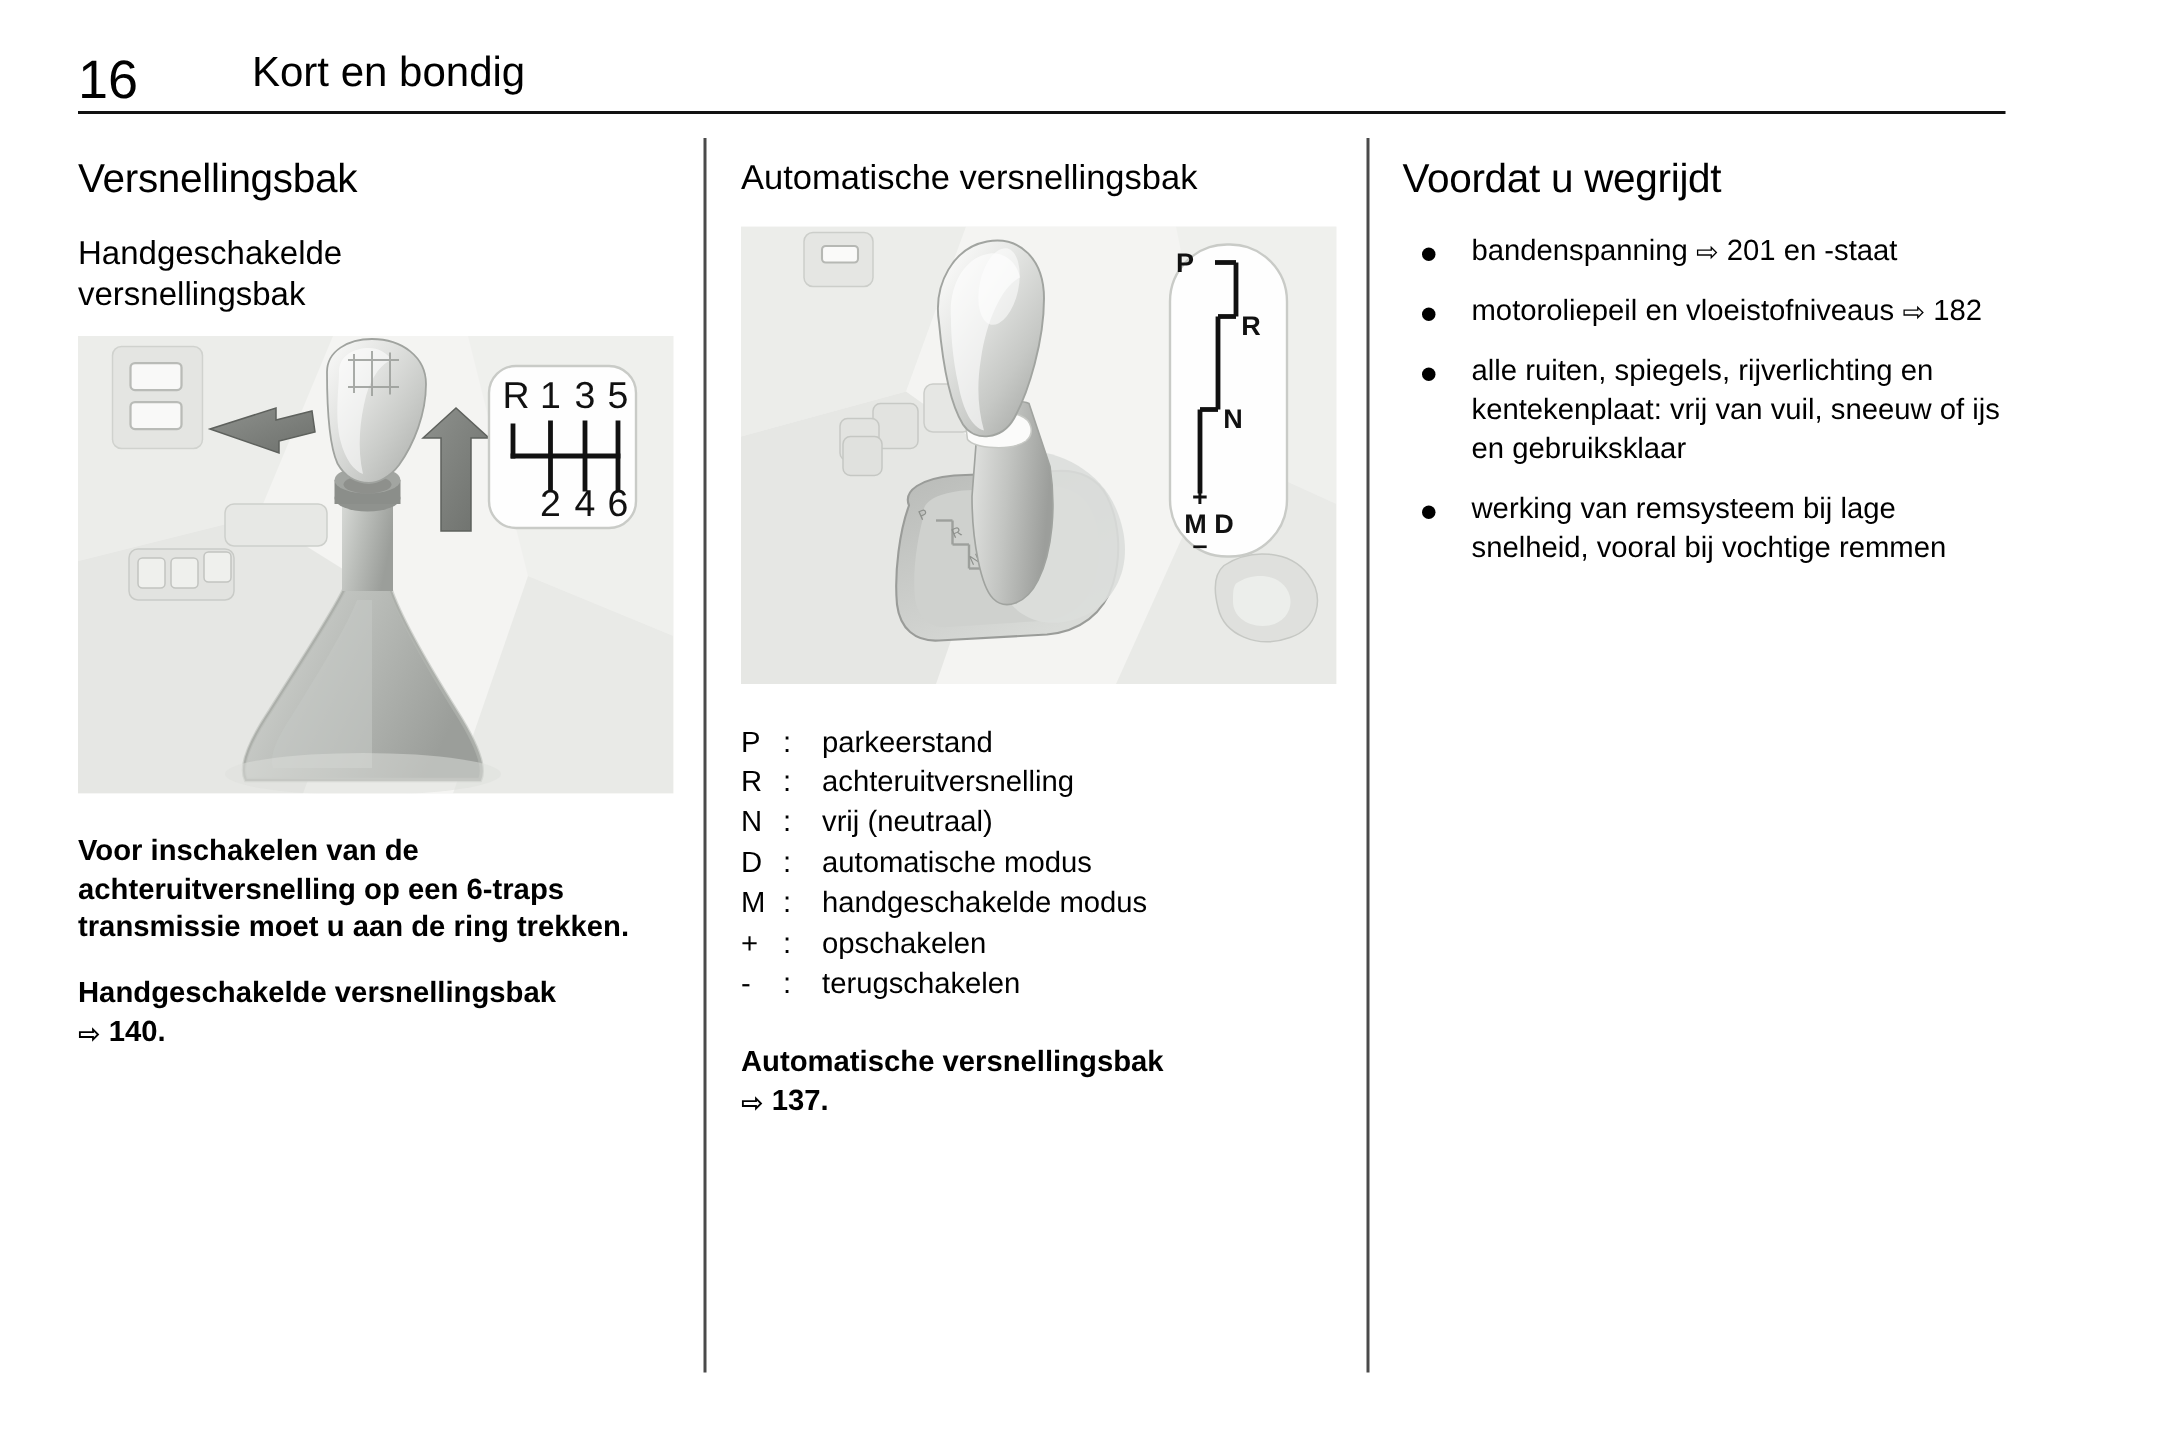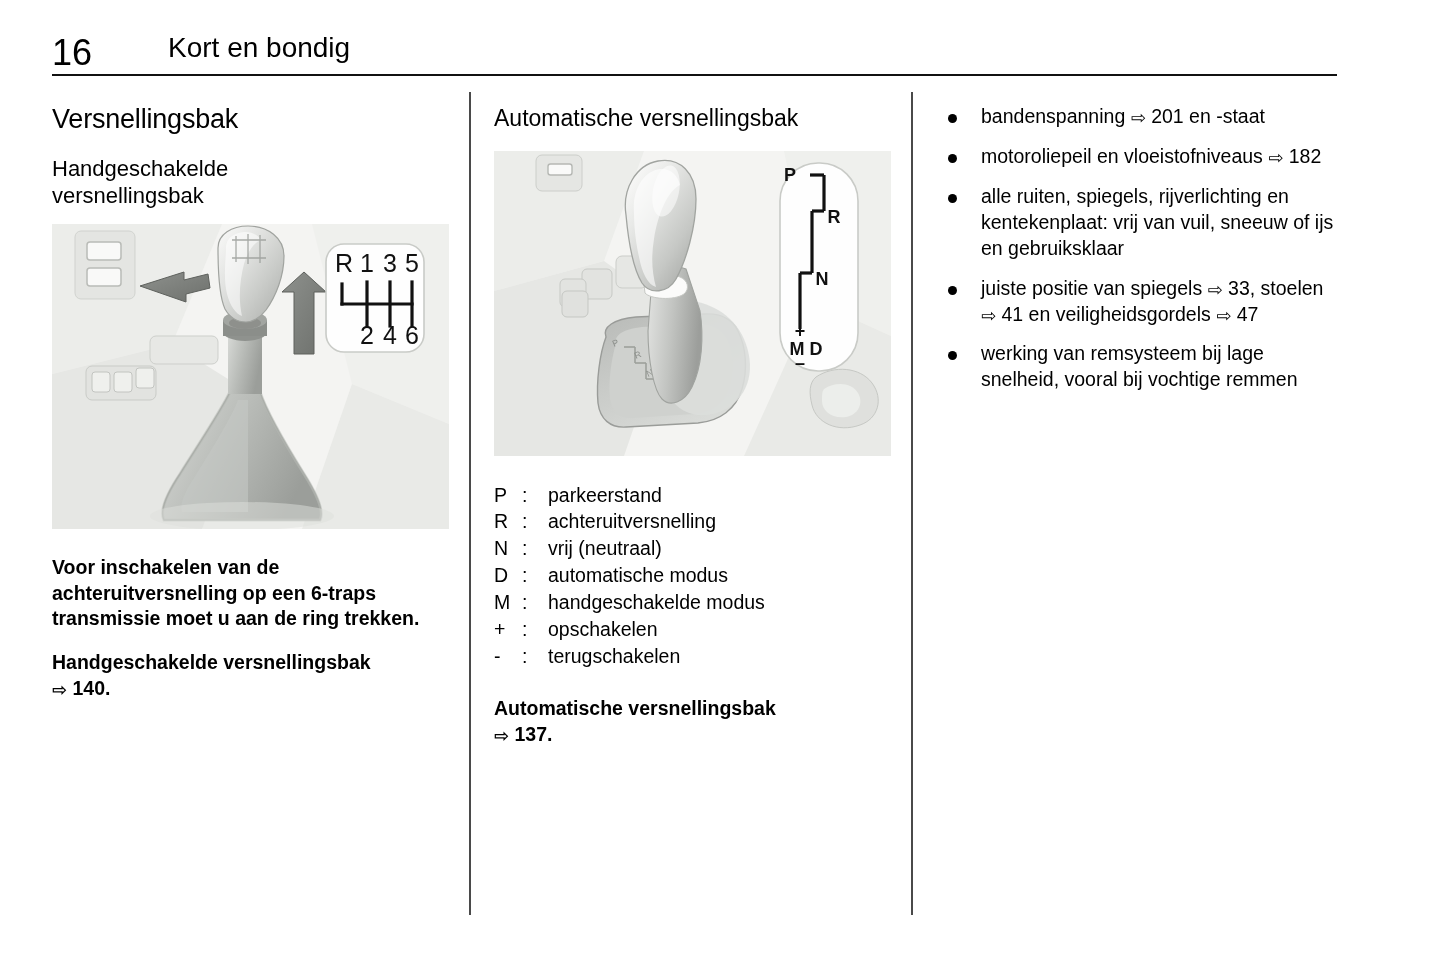--- a/index.html
+++ b/index.html
@@ -421,23 +421,23 @@
     </ul>
 
     <p class="body">
       <span>Automatische versnellingsbak</span><br>
       <span class="ref-arrow">⇨</span>
       <span>137.</span>
     </p>
   </div>
 
   <div class="col col-right">
+    <h1 class="sec-title">Voordat u wegrijdt</h1>
 
     <ul class="bullets" id="checklist">
         <li><span class="bullet-dot"></span><span>bandenspanning </span><span class="ref-arrow">⇨</span><span> 201</span><span> en -staat</span></li>
         <li><span class="bullet-dot"></span><span>motoroliepeil en vloeistofniveaus </span><span class="ref-arrow">⇨</span><span> 182</span></li>
         <li><span class="bullet-dot"></span><span>alle ruiten, spiegels, rijverlichting en kentekenplaat: vrij van vuil, sneeuw of ijs en gebruiksklaar</span></li>
-        <li><span class="bullet-dot"></span><span>juiste positie van spiegels </span><span class="ref-arrow">⇨</span><span> 33,</span><span> stoelen </span><span class="ref-arrow">⇨</span><span> 41</span><span> en veiligheidsgordels </span><span class="ref-arrow">⇨</span><span> 47</span></li>
         <li><span class="bullet-dot"></span><span>werking van remsysteem bij lage snelheid, vooral bij vochtige remmen</span></li>
       </ul>
   </div>
 
 </div>
 
 </body></html>

